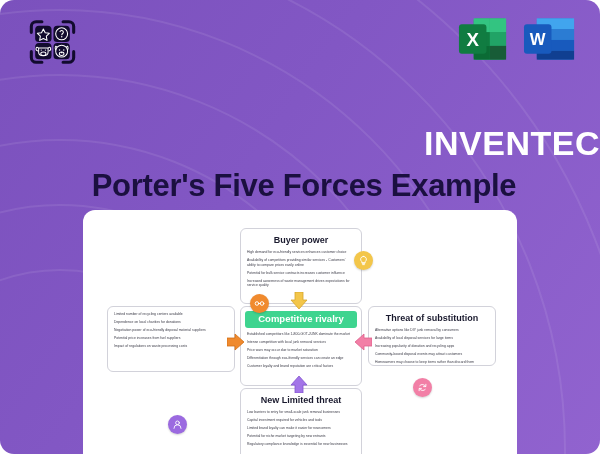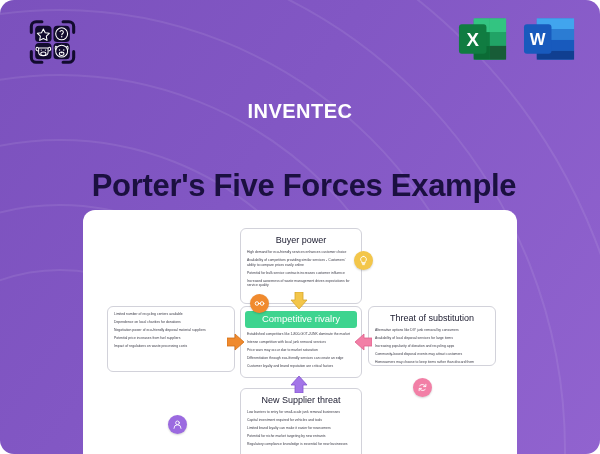--- a/index.html
+++ b/index.html
@@ -29,24 +29,24 @@
   
   .office-icons {
     position: absolute; right: 22px; top: 13px;
     display: flex; gap: 12px; align-items: flex-start;
   }
   .office-icon { width: 55px; height: 52px; position: relative; }
   .office-icon svg { width: 100%; height: 100%; display: block; }
 
   
   .brand {
-    position: absolute; top: 100px; left: 0; right: 0;
-    text-align: center;
+    position: absolute; top: 124px; left: 0; right: 0;
+    text-align: right;
     color: #ffffff;
-    font-size: 20px; font-weight: 700; letter-spacing: 0.5px;
+    font-size: 34px; font-weight: 700; letter-spacing: 0.5px;
   }
   .page-title {
     position: absolute; top: 168px; left: 8px; right: 0;
     text-align: center;
     color: #1b1040;
     font-size: 31px; font-weight: 700; letter-spacing: -0.3px;
   }
 
   
   .card {
@@ -63,21 +63,21 @@
   .force-box {
     position: absolute;
     background: #ffffff;
     border: 1px solid #d2d2da;
     border-radius: 6px;
     padding: 5px 6px 6px 6px;
   }
   .force-title {
     text-align: center;
     font-size: 9px;
-    font-weight: 400;
+    font-weight: 700;
     color: #1a1a2e;
     margin-bottom: 4px;
     line-height: 12px;
   }
   .force-box.center .force-title {
     background: #3ed48f;
     color: #ffffff;
     border-radius: 3px;
     padding: 2px 0 3px 0;
     margin: -1px -2px 4px -2px;
@@ -88,21 +88,21 @@
     font-size: 3.4px;
     line-height: 4.6px;
     color: #3a3a46;
     margin-bottom: 3.4px;
     letter-spacing: 0.02px;
   }
 
   
   #box-buyer      { left: 157px; top: 18px;  width: 122px; height: 76px; }
   #box-supplier   { left: 24px;  top: 96px;  width: 128px; height: 66px; }
-  #box-rivalry    { left: 157px; top: 96px;  width: 122px; height: 72px; }
+  #box-rivalry    { left: 157px; top: 96px;  width: 122px; height: 80px; }
   #box-substitute { left: 285px; top: 96px;  width: 128px; height: 60px; }
   #box-entrants   { left: 157px; top: 178px; width: 122px; height: 80px; }
 
   
   .arrow { position: absolute; }
   .arrow svg { display: block; }
   #arrow-down  { left: 206px; top: 82px; }
   #arrow-up    { left: 206px; top: 166px; }
   #arrow-right { left: 144px; top: 122px; }
   #arrow-left  { left: 272px; top: 122px; }
@@ -252,21 +252,21 @@
         <ul class="bullets">
           <li>Alternative options like DIY junk removal by consumers</li>
           <li>Availability of local disposal services for large items</li>
           <li>Increasing popularity of donation and recycling apps</li>
           <li>Community-based disposal events may attract customers</li>
           <li>Homeowners may choose to keep items rather than discard them</li>
         </ul>
       </div>
 
       <div class="force-box" id="box-entrants">
-        <div class="force-title">New Supplier threat</div>
+        <div class="force-title">New Limited threat</div>
         <ul class="bullets">
           <li>Low barriers to entry for small-scale junk removal businesses</li>
           <li>Capital investment required for vehicles and tools</li>
           <li>Limited brand loyalty can make it easier for newcomers</li>
           <li>Potential for niche market targeting by new entrants</li>
           <li>Regulatory compliance knowledge is essential for new businesses</li>
         </ul>
       </div>
 
       <div class="arrow" id="arrow-down">

